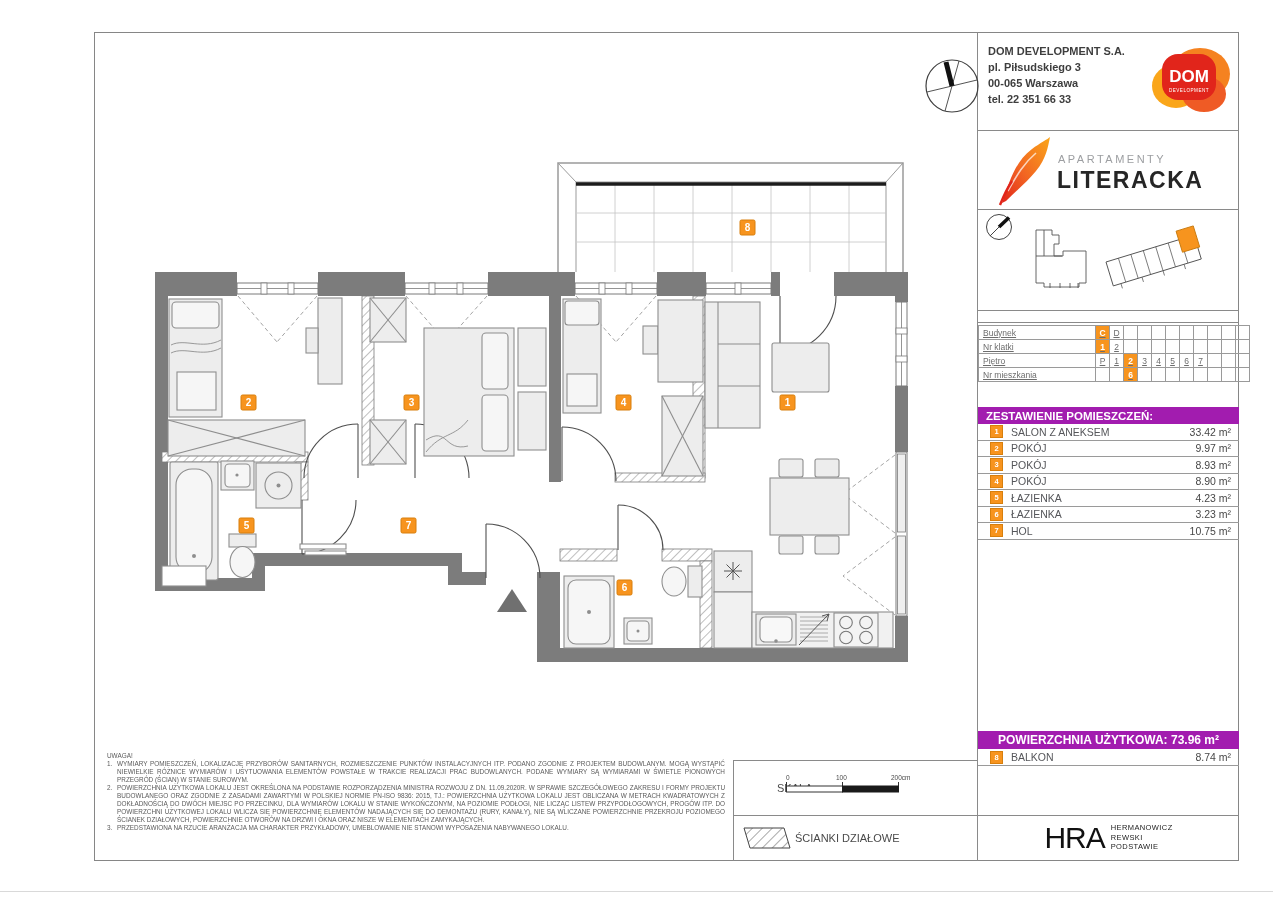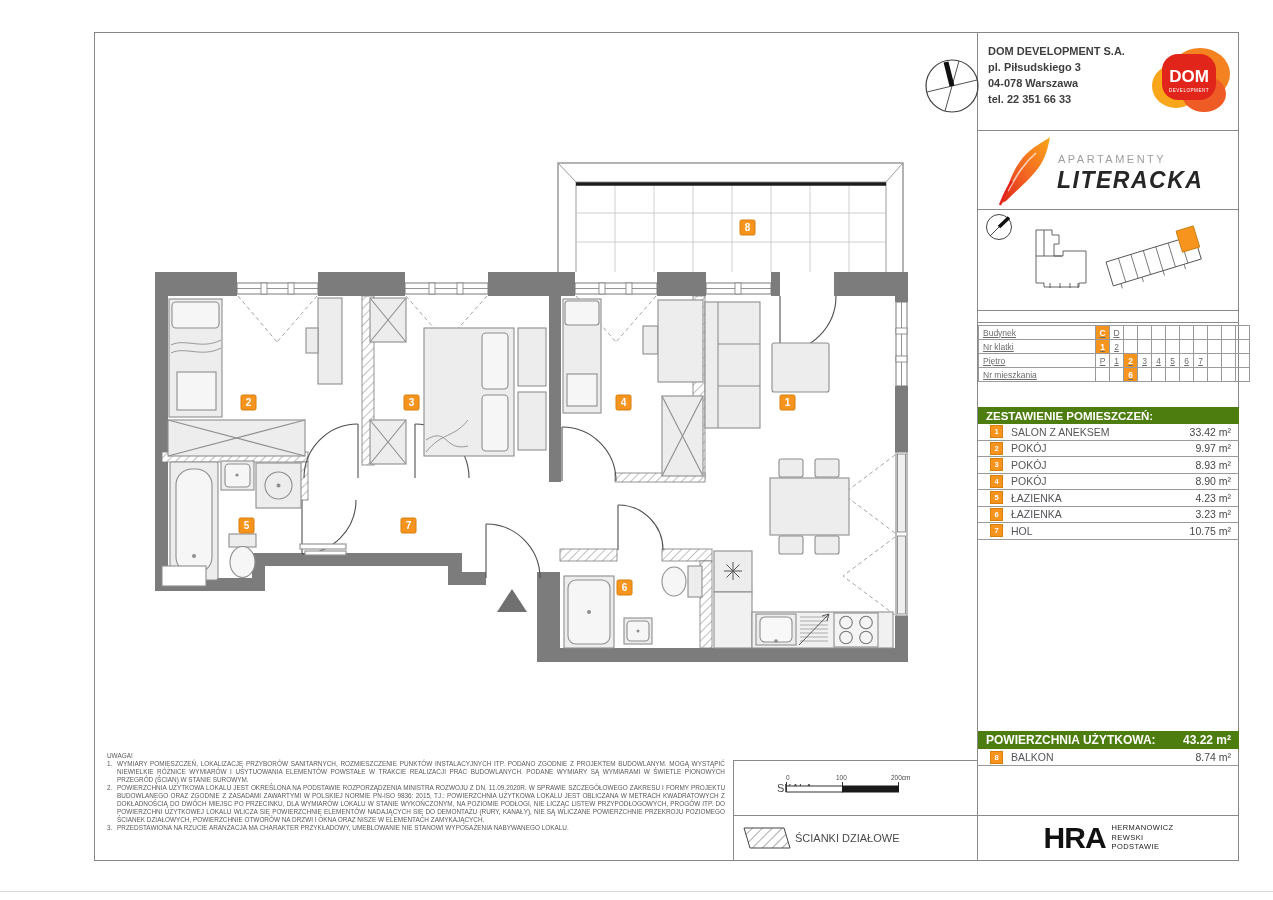--- a/index.html
+++ b/index.html
@@ -6,46 +6,46 @@
   body{font-family:"Liberation Sans", sans-serif; -webkit-font-smoothing:antialiased;}
   #page{position:relative;width:1273px;height:900px;background:#fff;overflow:hidden;}
   .abs{position:absolute;}
   
   #frame{left:94px;top:32px;width:1145px;height:829px;border:1.5px solid #868686;box-sizing:border-box;}
   .vline{position:absolute;background:#8a8a8a;width:1px;}
   .hline{position:absolute;background:#8a8a8a;height:1px;}
   #company{left:988px;top:44px;width:150px;font-size:11px;font-weight:bold;color:#3e3e3e;line-height:1.45;}
   #brandbox{left:978px;top:131px;width:261px;height:78px;}
   #brand-l1{position:absolute;left:80px;top:22px;font-size:11px;letter-spacing:2.5px;color:#9c9ea1;}
-  #brand-l2{position:absolute;left:79px;top:36px;font-size:23px;font-weight:bold;letter-spacing:1.5px;color:#262626;font-style:italic;}
+  #brand-l2{position:absolute;left:79px;top:36px;font-size:23px;font-weight:bold;letter-spacing:1.5px;color:#262626;}
   
   table.unit{border-collapse:collapse;table-layout:fixed;width:262px;font-size:8.5px;color:#6d6d6d;text-decoration:underline;}
   table.unit td{border:1px solid #9a9a9a;height:13px;padding:0 0 0 4px;overflow:hidden;white-space:nowrap;}
   table.unit td.c{text-align:center;padding:0;width:13px;}
   table.unit td.lbl{width:112px;}
   table.unit td.hl{background:#F7941E;color:#fff;font-weight:bold;}
   
-  .orangebar{background:#4d7c0f;color:#fff;font-weight:bold;display:flex;align-items:center;box-sizing:border-box;}
+  .orangebar{background:#a21caf;color:#fff;font-weight:bold;display:flex;align-items:center;box-sizing:border-box;}
   .roomrow{position:absolute;left:978px;width:261px;height:16.5px;border-bottom:1px solid #9a9a9a;display:flex;align-items:center;font-size:10.5px;color:#55565a;box-sizing:border-box;}
   .badge{display:inline-flex;align-items:center;justify-content:center;width:11px;height:11px;background:#F7941E;border:1px solid #d87f0c;color:#fff;font-size:7.5px;font-weight:bold;margin:0 8px 0 12px;flex:0 0 auto;}
   .rname{flex:1 1 auto;}
   .rarea{margin-right:8px;color:#474747;}
   
   #notes{left:107px;top:752px;width:618px;font-size:6.4px;color:#5a5a5a;line-height:1.25;}
   .note{display:flex;margin:0;}
   .nnum{width:10px;flex:0 0 auto;}
   .ntext{flex:1 1 auto;text-align:justify;}
   
   #skala-label{font-size:11px;color:#4a4a4a;}
   .ticklbl{position:absolute;font-size:6.5px;color:#4a4a4a;}
   #legend-text{font-size:11px;color:#4a4a4a;}
   svg text{font-family:"Liberation Sans",sans-serif;}
   
   #hra{left:978px;top:815px;width:261px;height:45px;display:flex;align-items:center;justify-content:center;gap:6px;}
-  #hra-logo{font-size:30px;font-weight:bold;color:#111;letter-spacing:-1px;line-height:1;}
+  #hra-logo{font-size:30px;font-weight:normal;color:#111;letter-spacing:-1px;line-height:1;}
   #hra-lines{font-size:7.5px;color:#222;line-height:1.25;letter-spacing:.4px;}
 </style>
 </head>
 <body>
 
 <div id="page">
 
   <div class="abs" id="frame"></div>
 
   <div class="vline" style="left:977px;top:32px;height:829px;"></div>
@@ -344,21 +344,21 @@
   <svg class="abs" style="left:920px;top:50px;" width="66" height="70" viewBox="0 0 66 70">
     <circle cx="32" cy="36" r="26" fill="none" stroke="#3f3f3f" stroke-width="1.2"></circle>
     <line x1="7" y1="42" x2="57" y2="30" stroke="#3f3f3f" stroke-width="0.9"></line>
     <line x1="25" y1="61" x2="39" y2="11" stroke="#3f3f3f" stroke-width="0.9"></line>
     <line x1="32" y1="36" x2="26" y2="12" stroke="#111" stroke-width="5"></line>
   </svg>
 
   <div class="abs" id="company">
     <div>DOM DEVELOPMENT S.A.</div>
     <div>pl. Piłsudskiego 3</div>
-    <div>04-078 Warszawa</div>
+    <div>00-065 Warszawa</div>
     <div>tel. 22 351 66 33</div>
   </div>
   <svg class="abs" style="left:1148px;top:42px;" width="84" height="76" viewBox="0 0 84 76">
     <ellipse cx="52" cy="32" rx="30" ry="26" fill="#F58220"></ellipse>
     <ellipse cx="28" cy="44" rx="24" ry="22" fill="#FAA61A"></ellipse>
     <ellipse cx="56" cy="52" rx="22" ry="18" fill="#EF5B25"></ellipse>
     <rect x="14" y="12" width="54" height="46" rx="16" fill="#E1251B"></rect>
     <text x="41" y="40" text-anchor="middle" fill="#fff" font-size="17" font-weight="bold">DOM</text>
     <text x="41" y="50" text-anchor="middle" fill="#fff" font-size="4.6" letter-spacing="0.5">DEVELOPMENT</text>
   </svg>
@@ -511,23 +511,23 @@
     <span class="badge">6</span>
     <span class="rname">ŁAZIENKA</span>
     <span class="rarea">3.23 m²</span>
   </div>
   <div class="roomrow" style="top:523px;">
     <span class="badge">7</span>
     <span class="rname">HOL</span>
     <span class="rarea">10.75 m²</span>
   </div>
 
-  <div class="abs orangebar" style="left:978px;top:731px;width:261px;height:18px;font-size:12px;padding:0 8px;justify-content:space-between;">
+  <div class="abs orangebar" style="left:978px;top:731px;width:261px;height:18px;font-size:12px;padding:0 20px;justify-content:space-between;">
     <span>POWIERZCHNIA UŻYTKOWA:</span>
-    <span>43.22 m²</span>
+    <span>73.96 m²</span>
   </div>
   <div class="roomrow" style="top:749px;height:17px;">
     <span class="badge">8</span>
     <span class="rname">BALKON</span>
     <span class="rarea">8.74 m²</span>
   </div>
   <div class="hline" style="left:978px;top:815px;width:261px;"></div>
 
   <div class="abs" id="hra">
     <span id="hra-logo">HRA</span>

